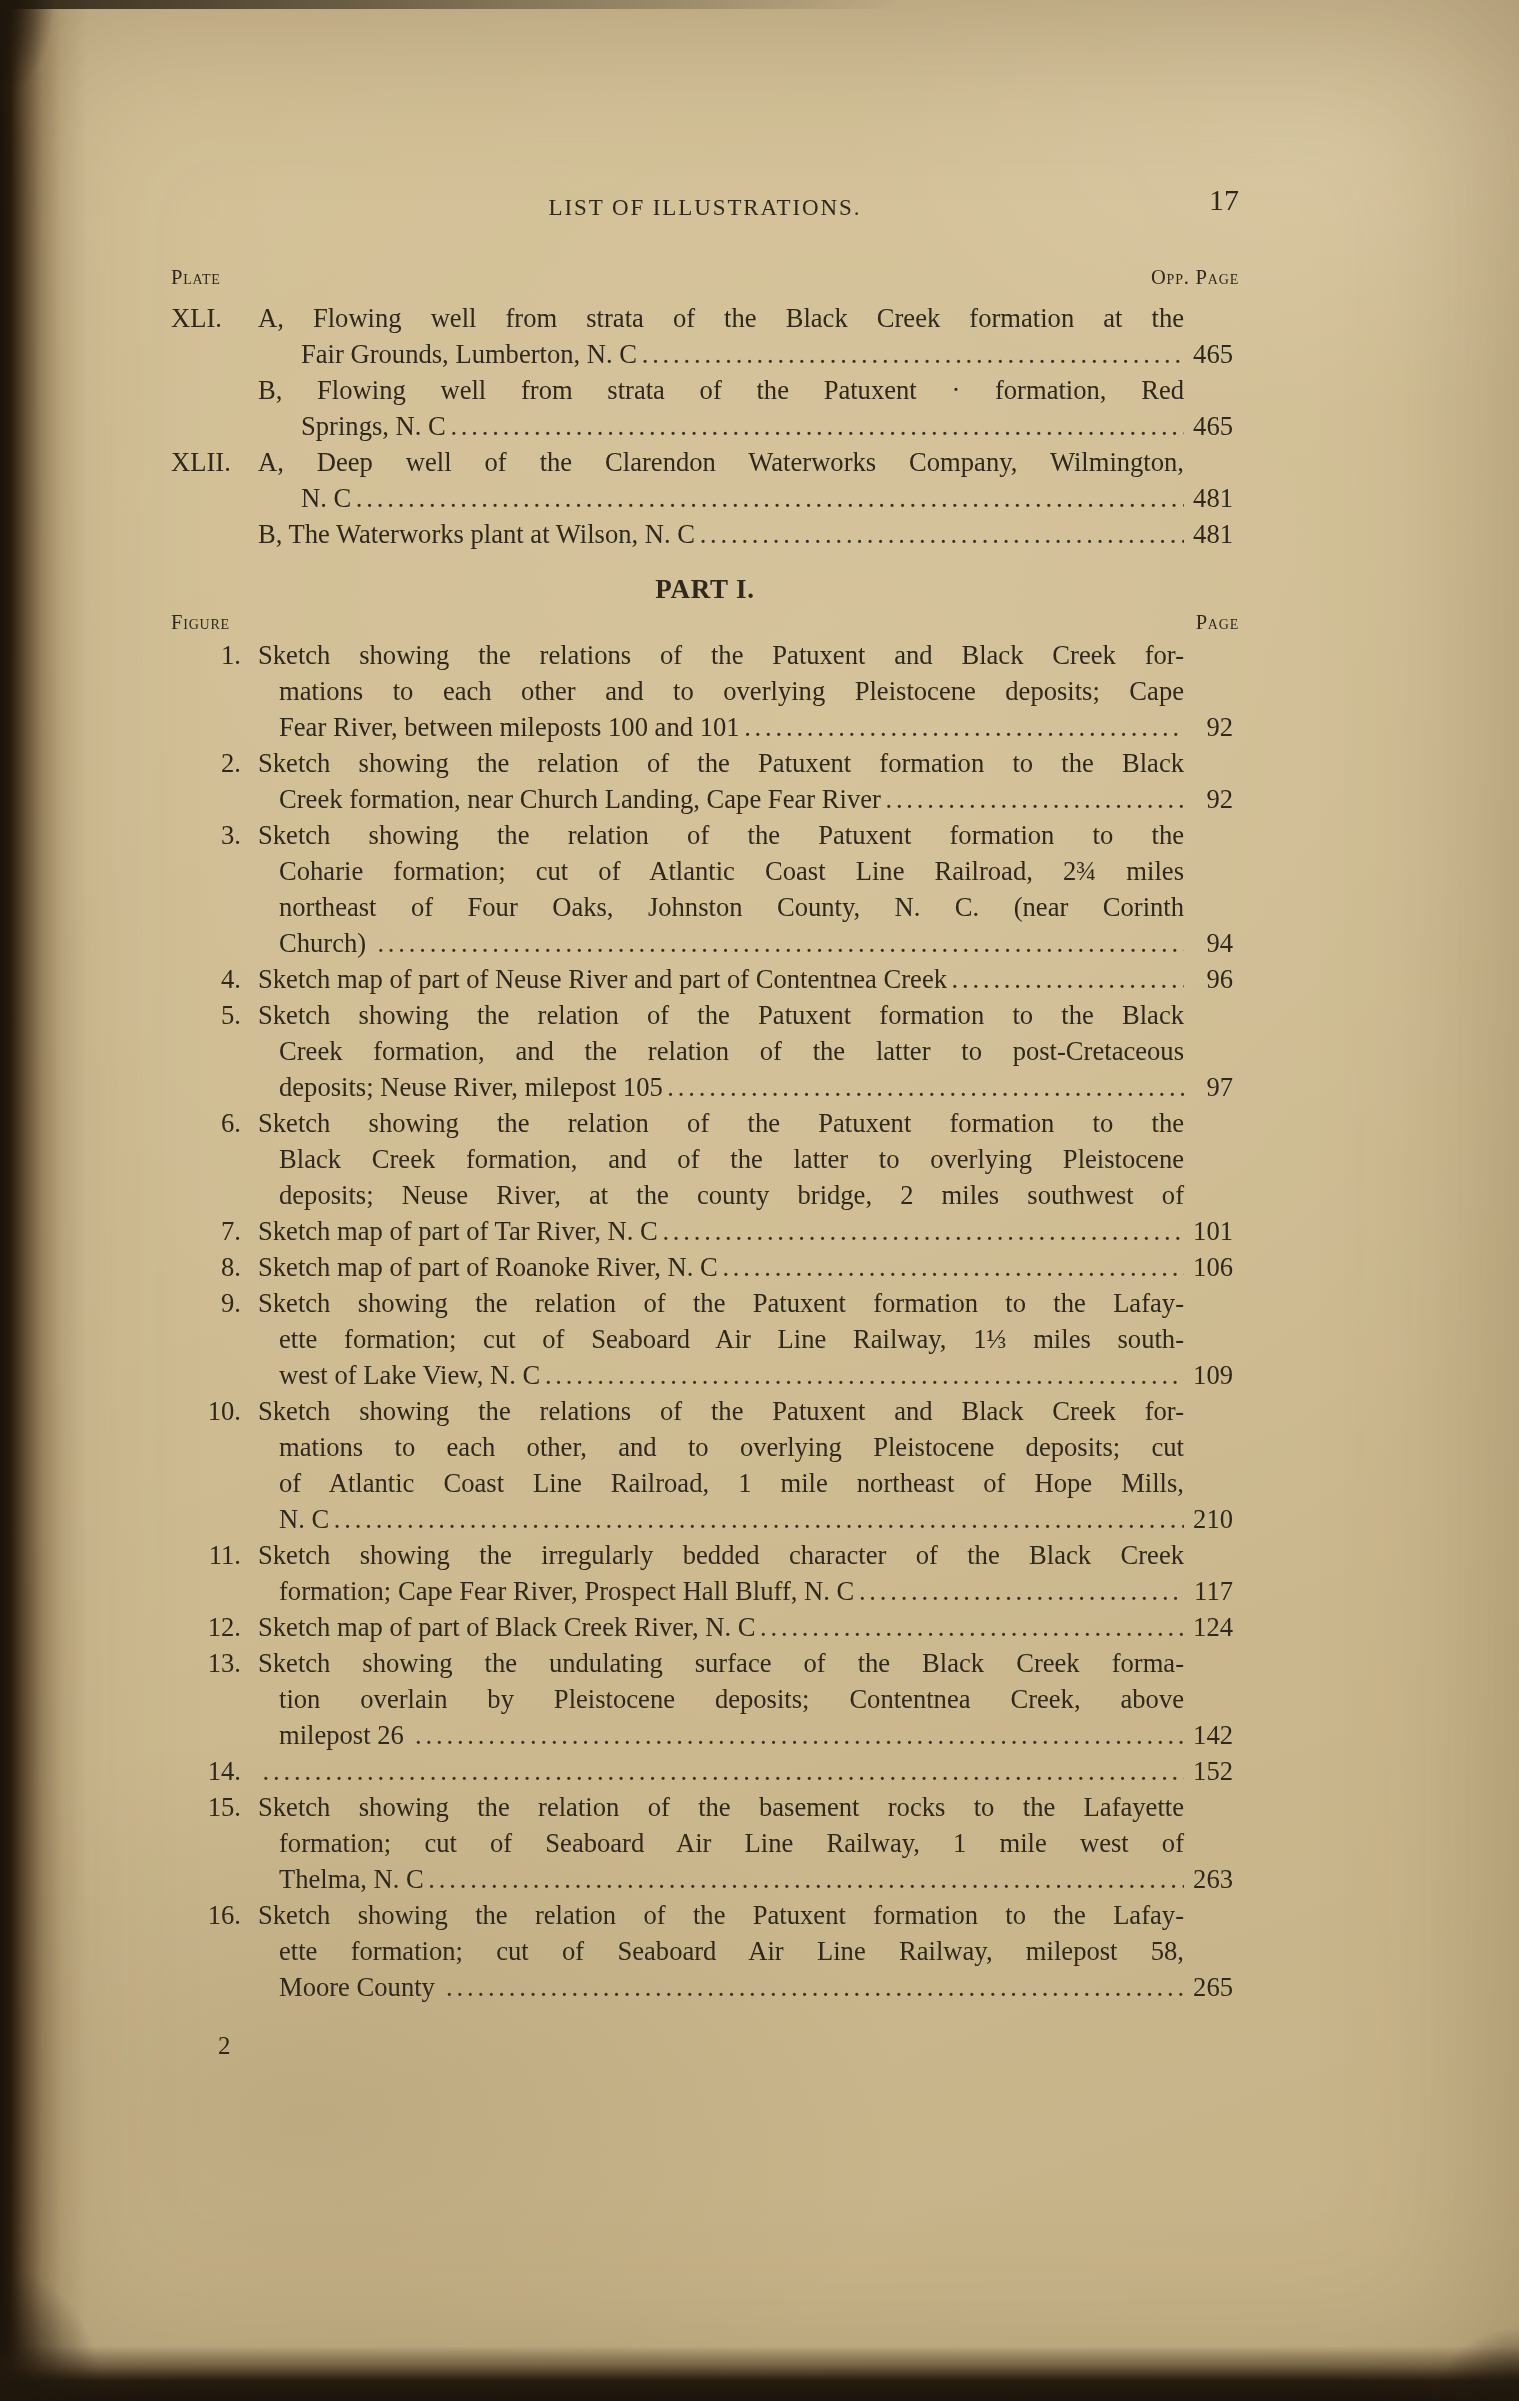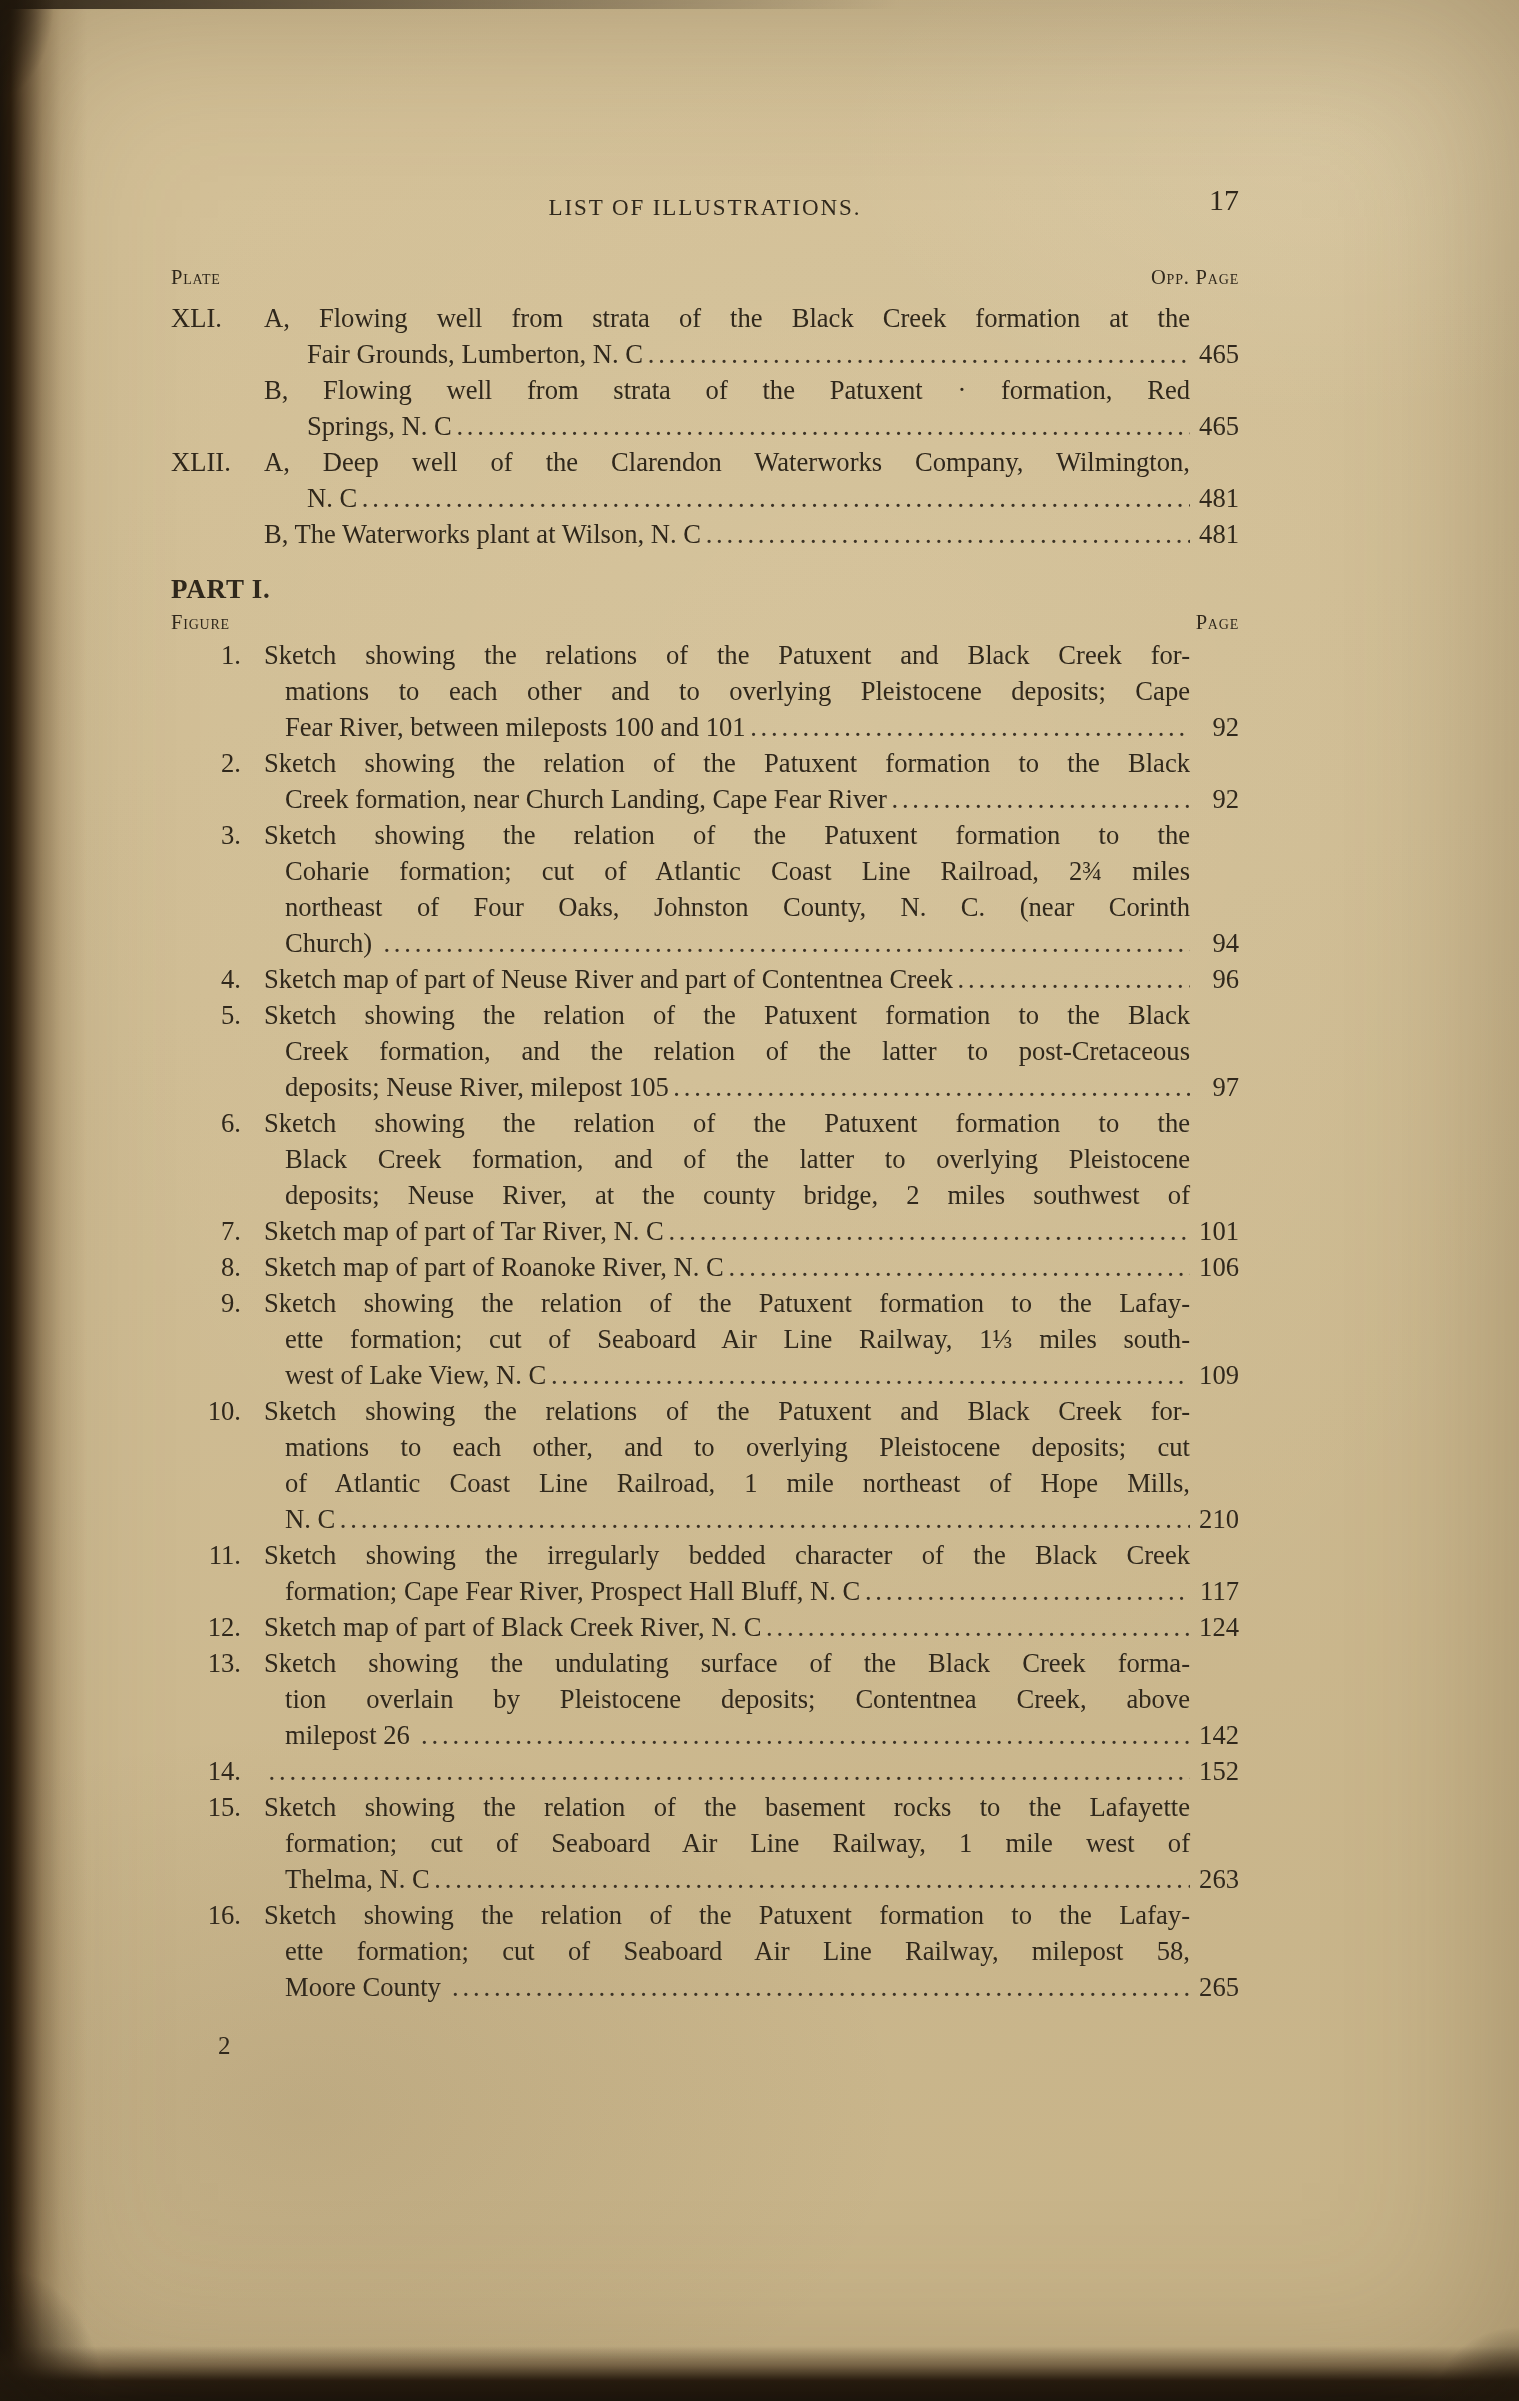--- a/index.html
+++ b/index.html
@@ -65,29 +65,29 @@
     display:flex; justify-content:space-between;
     font-size:20.5px; line-height:30px; letter-spacing:0.8px;
   }
   .col-heads .sc { font-variant: small-caps; }
   .plates-heads { margin-top:36px; }
   .figure-heads { margin-top:0;gap:24px; }
 
   .entries { }
   .entries.plates { margin-top:7.6px; }
   .part-heading {
-    text-align:left; font-weight:bold; font-size:27px;
+    text-align:center; font-weight:bold; font-size:27px;
     line-height:35px; margin-top:20px; letter-spacing:0.8px;
   }
 
   .entry { display:flex; }
   .entry-label { flex:0 0 70px; width:70px; }
   .plates .entry-label { text-align:left; }
   .figures .entry-label { text-align:right; }
-  .entry-body { margin-left:23px; width:975px; }
+  .entry-body { margin-left:17px; width:975px; }
 
   .jline {
     text-align:justify;
     text-align-last:justify;
     padding-right:49px;
     overflow:hidden;
     white-space:nowrap;
   }
   .plates .jline.cont, .plates .lastline.cont { padding-left:43px; }
   .figures .jline.cont, .figures .lastline.cont { padding-left:21px; }

